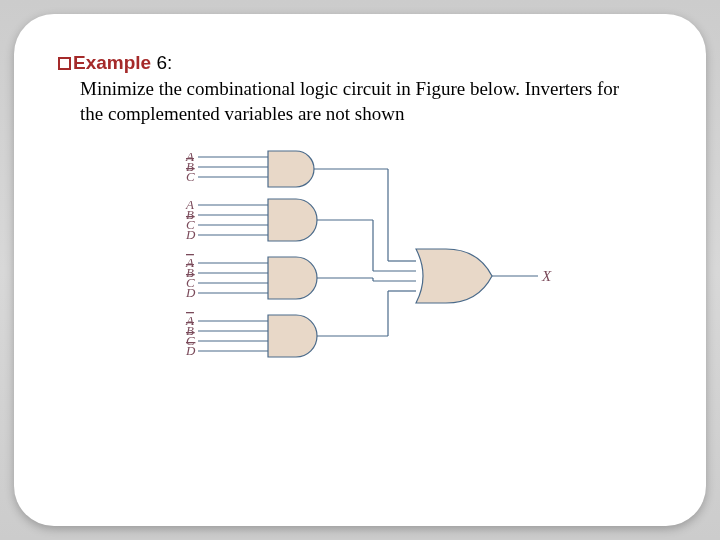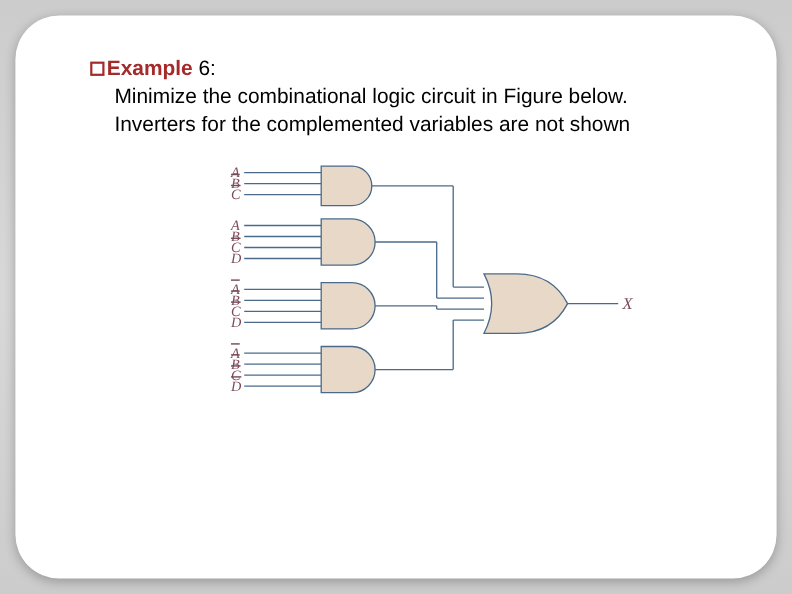--- a/index.html
+++ b/index.html
@@ -13,21 +13,21 @@
   }
   .slide-card {
     position: absolute;
     top: 14px;
     left: 14px;
     right: 14px;
     bottom: 14px;
     background: #ffffff;
     border-radius: 40px;
     box-shadow: 0 3px 10px rgba(0,0,0,0.25);
-    padding: 36px 68px;
+    padding: 36px 44px;
   }
   .heading-line {
     font-size: 19px;
     line-height: 1.35;
     color: #000;
   }
   .bullet-sq {
     display: inline-block;
     width: 13px;
     height: 13px;
@@ -39,20 +39,21 @@
   .example-label {
     color: #a52a2a;
     font-weight: bold;
   }
   .body-text {
     font-size: 19px;
     line-height: 1.35;
     color: #000;
     margin-left: 22px;
     max-width: 540px;
+    font-family: Liberation Serif, serif;
   }
   .diagram-wrap {
     margin-top: 18px;
     margin-left: 120px;
     width: 380px;
     height: 260px;
     position: relative;
   }
   .diagram-wrap svg { width: 100%; height: 100%; }
   .sig-label {

